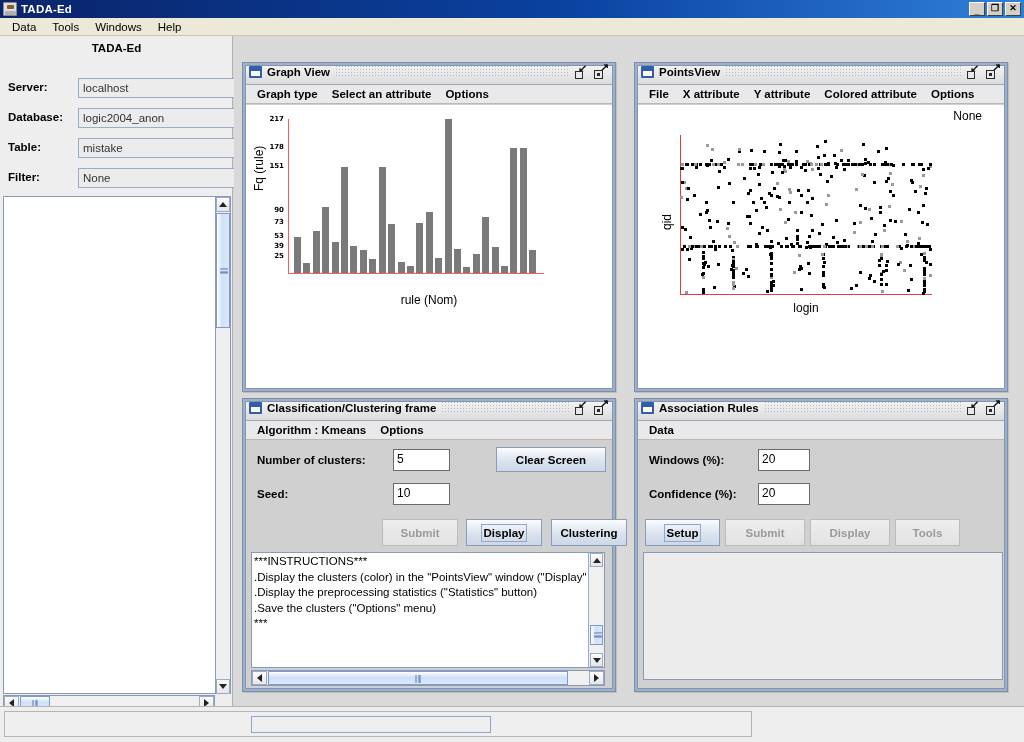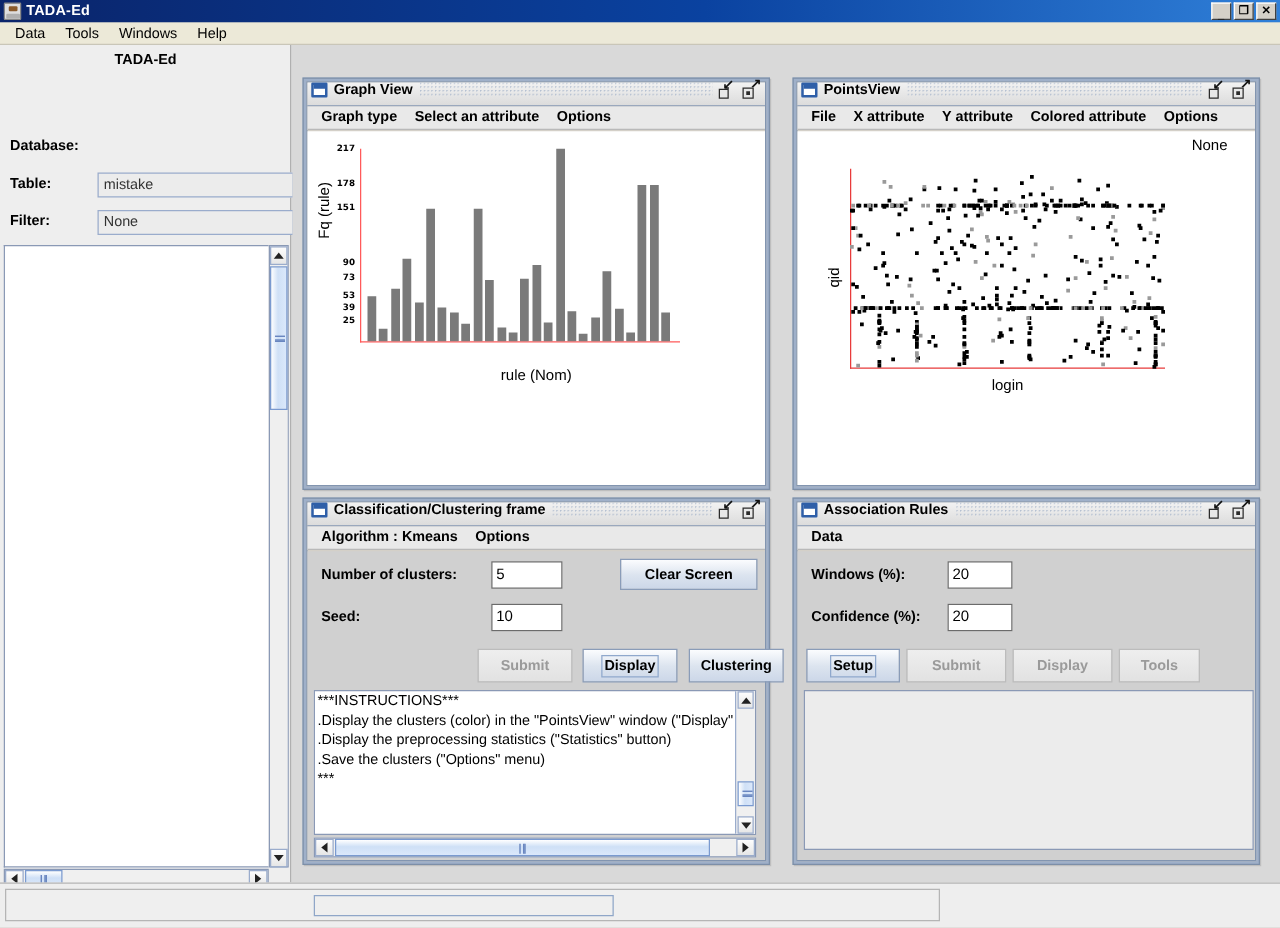--- a/index.html
+++ b/index.html
@@ -293,22 +293,27 @@
   <div class="menu-item">Tools</div>
   <div class="menu-item">Windows</div>
   <div class="menu-item">Help</div>
 </div>
 
 <div id="app-body">
 
   <div id="left-panel">
     <div id="left-title">TADA-Ed</div>
 
+    <div class="field-row" style="top:42px;">
+      <div class="field-label">Server:</div>
+      <div class="field-box">localhost</div>
+    </div>
     <div class="field-row" style="top:72px;">
       <div class="field-label">Database:</div>
+      <div class="field-box">logic2004_anon</div>
     </div>
     <div class="field-row" style="top:102px;">
       <div class="field-label">Table:</div>
       <div class="field-box">mistake</div>
     </div>
     <div class="field-row" style="top:132px;">
       <div class="field-label">Filter:</div>
       <div class="field-box">None</div>
     </div>
 

